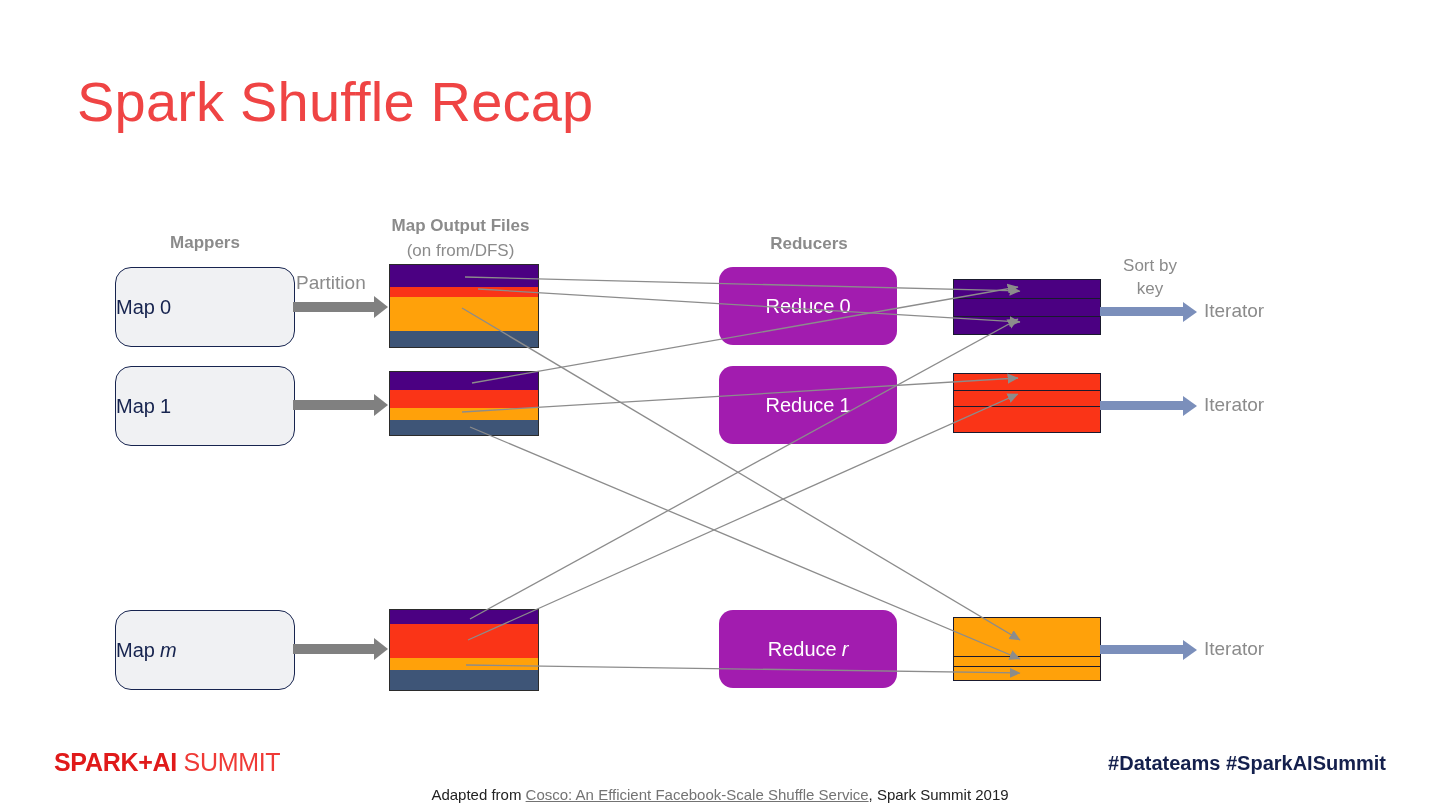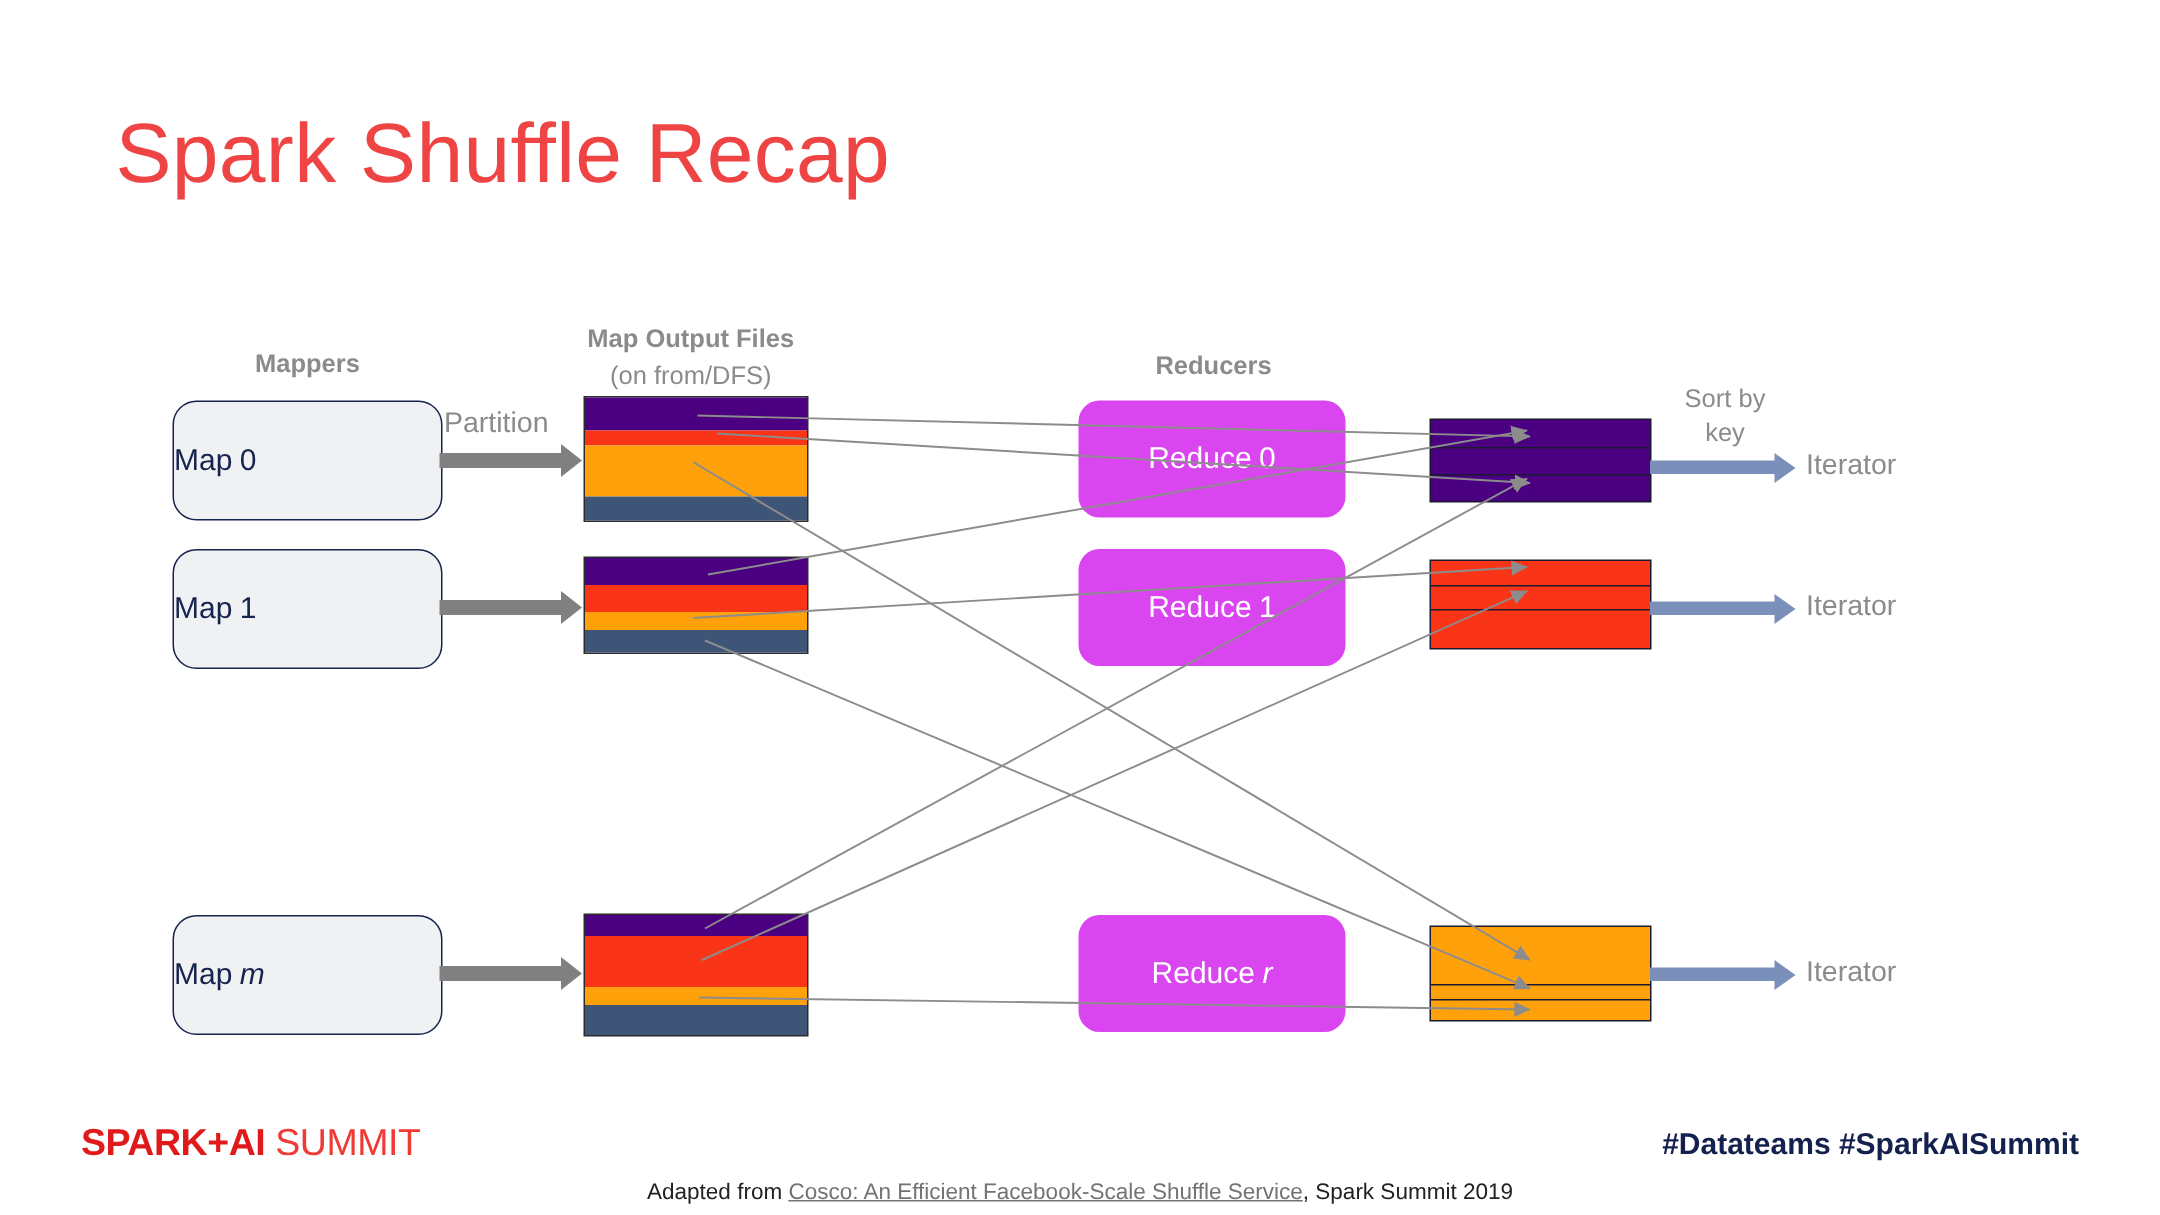--- a/index.html
+++ b/index.html
@@ -86,21 +86,21 @@
   .m0 { top: 267px; }
   .m1 { top: 366px; }
   .mm { top: 610px; }
 
   
   .reducer {
     position: absolute;
     left: 719px;
     width: 178px;
     height: 78px;
-    background: #d946ef;
+    background: #a21caf;
     border-radius: 14px;
     display: flex;
     align-items: center;
     justify-content: center;
     color: #ffffff;
     font-size: 20px;
     z-index: 3;
   }
   .reducer .it { font-style: italic; padding-left: 5px; }
   .r0 { top: 267px; }

